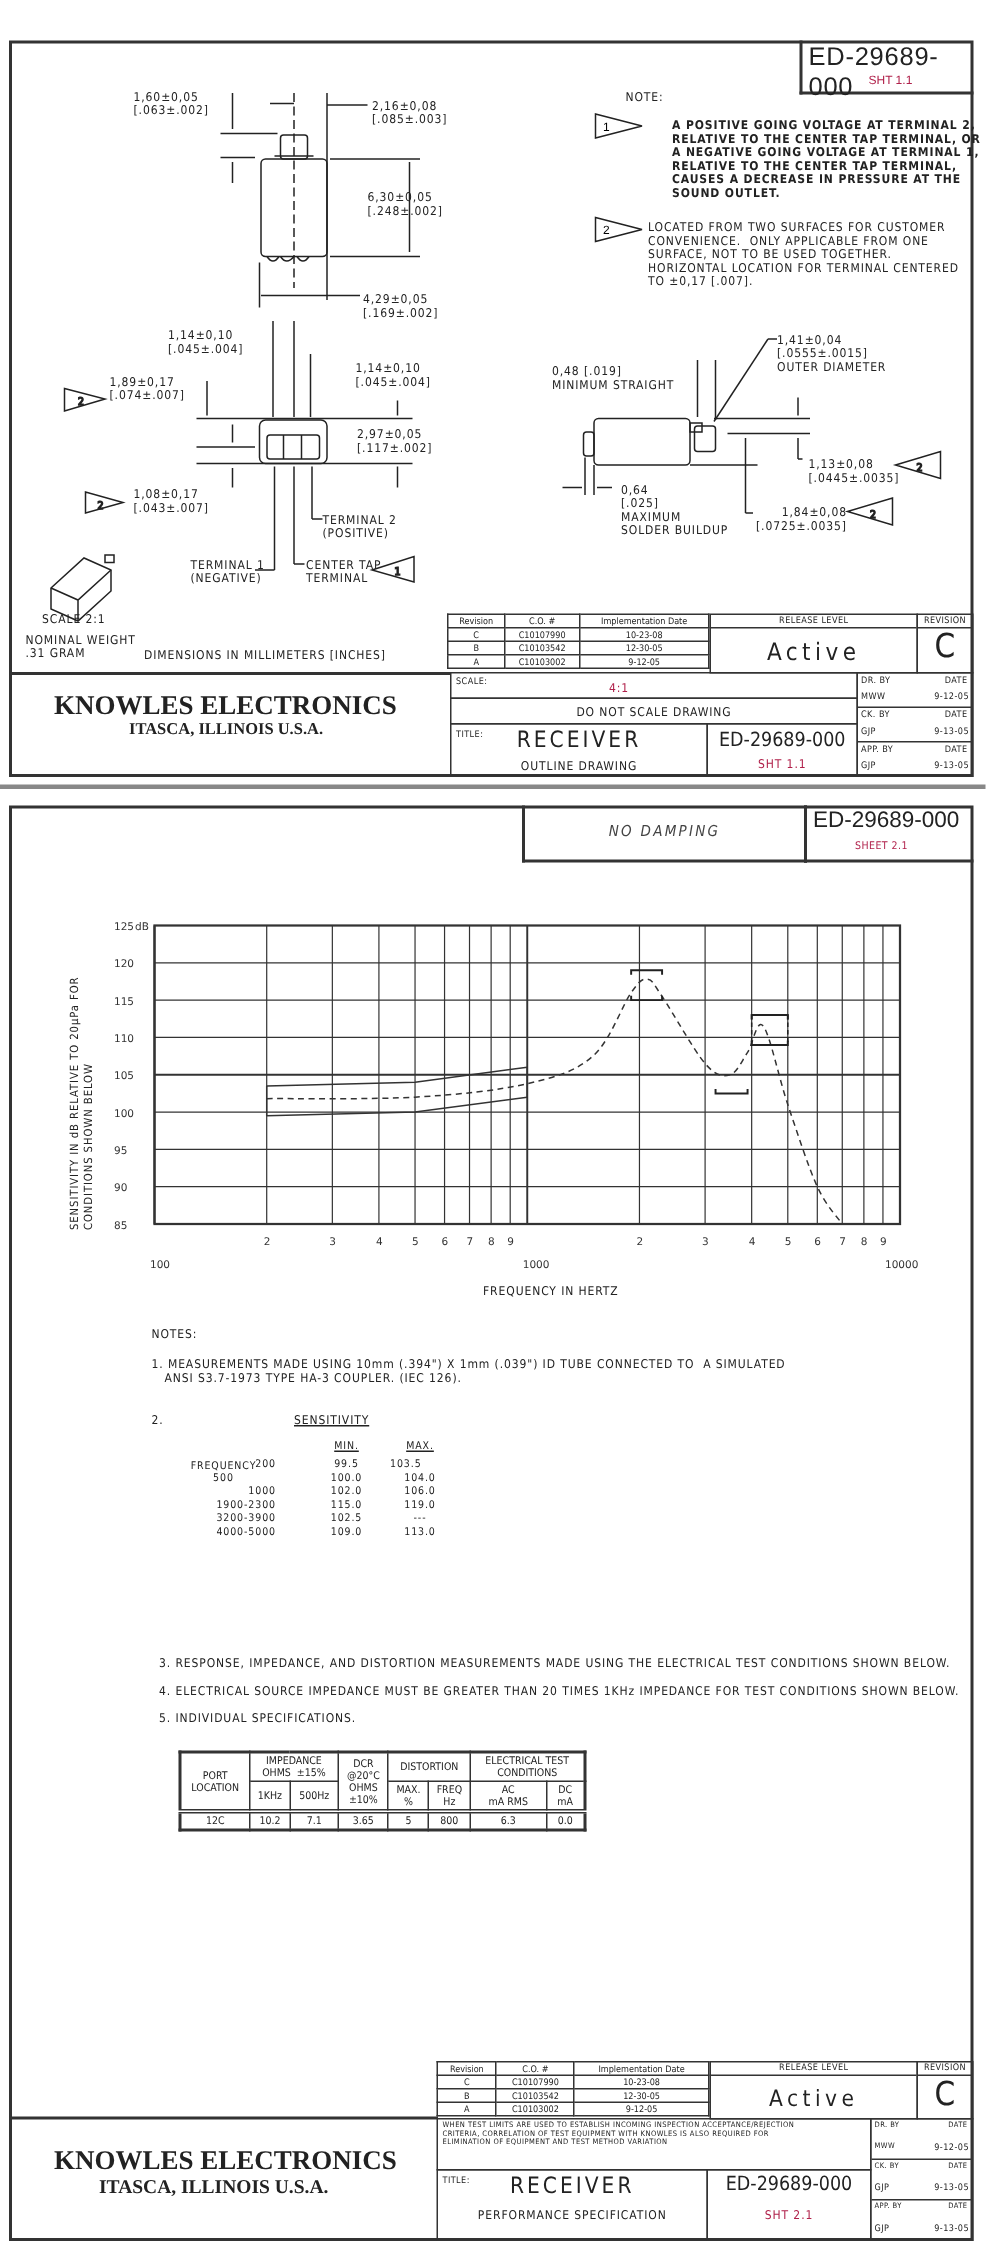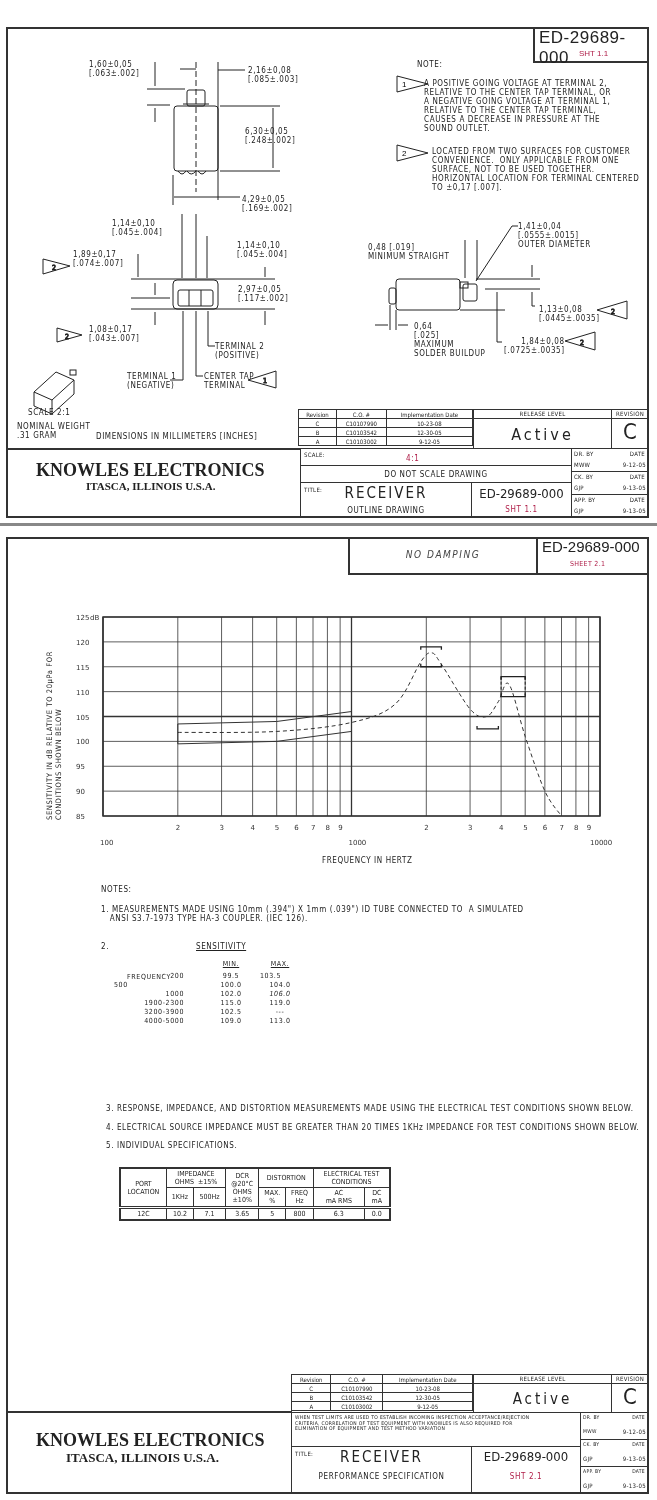--- a/index.html
+++ b/index.html
@@ -29,21 +29,21 @@
   <div class="mono" style="position:absolute; left:4px; top:1px; font-size:17px; letter-spacing:0.5px;">ED-29689-000</div>
   <div class="red mono" style="position:absolute; left:44px; top:22px; font-size:8px;">SHT 1.1</div>
 </div>
 
 <div class="abs small" style="left:417px; top:60px;">NOTE:</div>
 
 <svg class="abs" style="left:395px; top:74px;" width="40" height="20">
   <polygon points="2,2 2,18 33,10" fill="none" stroke="#222" stroke-width="1"></polygon>
   <text x="7" y="13" font-size="8" font-family="Liberation Sans, sans-serif">1</text>
 </svg>
-<div class="abs small note-text" style="left:424px; top:79px;">A POSITIVE GOING VOLTAGE AT TERMINAL 2,
+<div class="abs small note-text" style="left:448px; top:79px;font-weight:bold;">A POSITIVE GOING VOLTAGE AT TERMINAL 2,
 RELATIVE TO THE CENTER TAP TERMINAL, OR
 A NEGATIVE GOING VOLTAGE AT TERMINAL 1,
 RELATIVE TO THE CENTER TAP TERMINAL,
 CAUSES A DECREASE IN PRESSURE AT THE
 SOUND OUTLET.</div>
 
 <svg class="abs" style="left:395px; top:143px;" width="40" height="20">
   <polygon points="2,2 2,18 33,10" fill="none" stroke="#222" stroke-width="1"></polygon>
   <text x="7" y="13" font-size="8" font-family="Liberation Sans, sans-serif">2</text>
 </svg>
@@ -352,26 +352,26 @@
 <div class="abs small" style="left:101px; top:942px;">2.</div>
 <div class="abs small" style="left:196px; top:942px; text-decoration:underline;">SENSITIVITY</div>
 
 <div class="abs" style="left:114px; top:960px; width:180px;" id="sens-table">
     <div class="small" style="position:absolute; left:0px; top:0; width:70px; text-align:center; font-size:7px;margin-top:13px;">FREQUENCY</div>
     <div class="small" style="position:absolute; left:100px; top:0; text-decoration:underline; width:34px; text-align:center; font-size:7px;">MIN.</div>
     <div class="small" style="position:absolute; left:146px; top:0; text-decoration:underline; width:40px; text-align:center; font-size:7px;">MAX.</div>
     <div class="small" style="position:absolute; left:0px; top:12px; width:70px; text-align:right; font-size:7px; line-height:9px;">200</div>
     <div class="small" style="position:absolute; left:100px; top:12px; width:34px; text-align:center; font-size:7px; line-height:9px;">99.5</div>
     <div class="small" style="position:absolute; left:146px; top:12px; width:40px; text-align:left; font-size:7px; line-height:9px;">103.5</div>
-    <div class="small" style="position:absolute; left:0px; top:21px; width:70px; text-align:left; font-size:7px; line-height:9px;">500</div>
+    <div class="small" style="position:absolute; left:0px; top:21px; width:70px; text-align:center; font-size:7px; line-height:9px;">500</div>
     <div class="small" style="position:absolute; left:100px; top:21px; width:34px; text-align:center; font-size:7px; line-height:9px;">100.0</div>
     <div class="small" style="position:absolute; left:146px; top:21px; width:40px; text-align:center; font-size:7px; line-height:9px;">104.0</div>
     <div class="small" style="position:absolute; left:0px; top:30px; width:70px; text-align:right; font-size:7px; line-height:9px;">1000</div>
     <div class="small" style="position:absolute; left:100px; top:30px; width:34px; text-align:center; font-size:7px; line-height:9px;">102.0</div>
-    <div class="small" style="position:absolute; left:146px; top:30px; width:40px; text-align:center; font-size:7px; line-height:9px;font-style:italic;">106.0</div>
+    <div class="small" style="position:absolute; left:146px; top:30px; width:40px; text-align:center; font-size:7px; line-height:9px;">106.0</div>
     <div class="small" style="position:absolute; left:0px; top:39px; width:70px; text-align:right; font-size:7px; line-height:9px;">1900-2300</div>
     <div class="small" style="position:absolute; left:100px; top:39px; width:34px; text-align:center; font-size:7px; line-height:9px;">115.0</div>
     <div class="small" style="position:absolute; left:146px; top:39px; width:40px; text-align:center; font-size:7px; line-height:9px;">119.0</div>
     <div class="small" style="position:absolute; left:0px; top:48px; width:70px; text-align:right; font-size:7px; line-height:9px;">3200-3900</div>
     <div class="small" style="position:absolute; left:100px; top:48px; width:34px; text-align:center; font-size:7px; line-height:9px;">102.5</div>
     <div class="small" style="position:absolute; left:146px; top:48px; width:40px; text-align:center; font-size:7px; line-height:9px;">---</div>
     <div class="small" style="position:absolute; left:0px; top:57px; width:70px; text-align:right; font-size:7px; line-height:9px;">4000-5000</div>
     <div class="small" style="position:absolute; left:100px; top:57px; width:34px; text-align:center; font-size:7px; line-height:9px;">109.0</div>
     <div class="small" style="position:absolute; left:146px; top:57px; width:40px; text-align:center; font-size:7px; line-height:9px;">113.0</div>
   </div>

